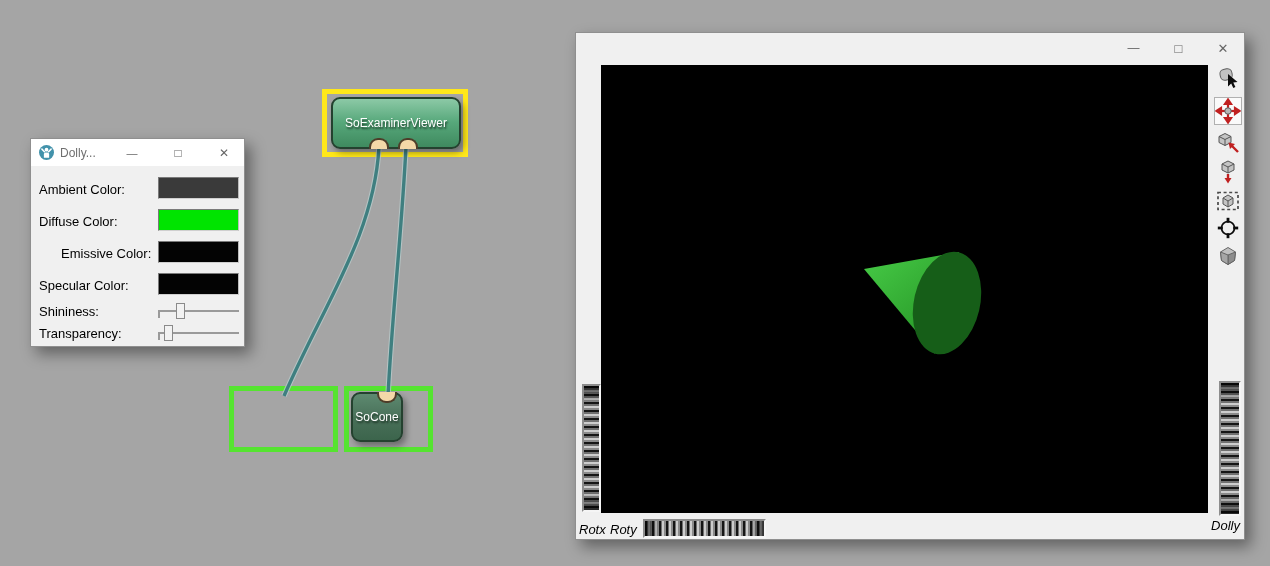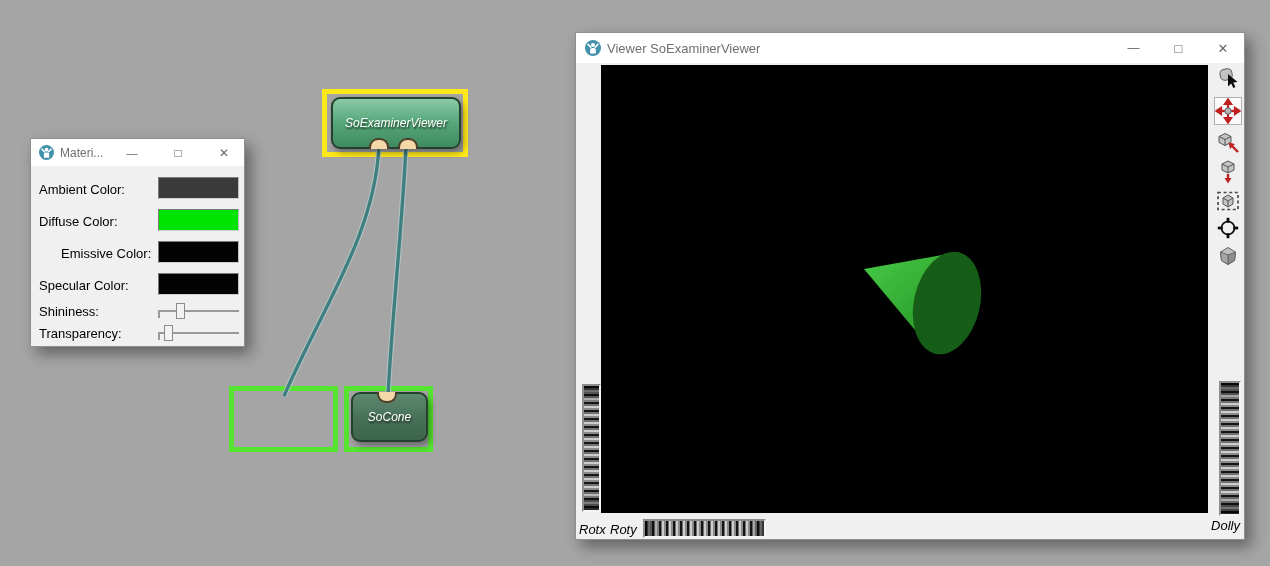--- a/index.html
+++ b/index.html
@@ -3,21 +3,21 @@
 <meta charset="utf-8">
 <style>
   html,body{margin:0;padding:0;}
   #canvas{position:relative;width:1270px;height:566px;background:#a5a5a5;overflow:hidden;
     font-family:"Liberation Sans",sans-serif;}
   
   .hl{position:absolute;border:5px solid #ffe81a;box-sizing:border-box;}
   
   .node{position:absolute;box-sizing:border-box;border:2px solid #24412f;border-radius:9px;
     display:flex;align-items:center;justify-content:center;
-    box-shadow:3px 4px 6px rgba(0,0,0,0.35);font-style:italic;}
+    box-shadow:3px 4px 6px rgba(0,0,0,0.35);}
   .node-label{color:#fff;font-size:12px;text-shadow:1px 2px 2px rgba(15,35,22,0.85);}
   .node-viewer{background:linear-gradient(#8cc9a6 0%,#57a87b 48%,#3f8a5f 100%);}
   .node-small{background:linear-gradient(#5d8a70 0%,#486f58 55%,#3c654c 100%);}
   .port{position:absolute;width:16px;height:9px;background:#f4d8a8;border:2px solid #4e3d29;box-sizing:content-box;}
   .port-bottom{bottom:-2px;border-bottom:none;border-radius:9px 9px 0 0;}
   .port-top{top:-2px;border-top:none;border-radius:0 0 9px 9px;}
   .conn-svg{position:absolute;left:0;top:0;pointer-events:none;}
   
   .win{position:absolute;background:#f0f0f0;border:1px solid #8f8f8f;box-sizing:border-box;
     box-shadow:6px 7px 14px rgba(0,0,0,0.40);}
@@ -77,35 +77,35 @@
     </g>
   </svg>
 
   <div class="node node-viewer" style="left:331px;top:97px;width:130px;height:52px;">
     <span class="node-label">SoExaminerViewer</span>
     <div class="port port-bottom" style="left:36px;"></div>
     <div class="port port-bottom" style="left:65px;"></div>
   </div>
 
 
-  <div class="node node-small" style="left:351px;top:392px;width:77px;height:50px;">
+  <div class="node node-small" style="left:351px;top:392px;width:52px;height:50px;">
     <span class="node-label">SoCone</span>
     <div class="port port-top" style="left:24px;"></div>
   </div>
 
   <div class="win" id="mat-dialog">
     <div class="titlebar">
       <svg class="win-icon" viewBox="0 0 16 16">
         <circle cx="8" cy="8" r="8" fill="#4292ab"></circle>
         <circle cx="8" cy="5" r="2" fill="#fff"></circle>
         <path d="M3.1 4.4 L5.8 7.2" stroke="#fff" stroke-width="1.6" stroke-linecap="round"></path>
         <path d="M12.9 4.4 L10.2 7.2" stroke="#fff" stroke-width="1.6" stroke-linecap="round"></path>
         <path d="M5.2 13.5 L5.2 9.6 Q5.2 7.9 7 7.9 L9 7.9 Q10.8 7.9 10.8 9.6 L10.8 13.5 Z" fill="#fff"></path>
       </svg>
-      <span class="title-text">Materi...</span>
+      <span class="title-text">Dolly...</span>
     </div>
     <div class="cap-btn" style="left:86px;width:30px;height:27px;font-size:11px;">—</div>
     <div class="cap-btn" style="left:132px;width:30px;height:27px;font-size:12px;">□</div>
     <div class="cap-btn" style="left:178px;width:30px;height:27px;font-size:12px;">✕</div>
 
     <span class="mat-row-label" style="top:43px;">Ambient Color:</span>
     <div class="swatch" style="top: 38px; background-color: rgb(58, 58, 58);"></div>
 
     <span class="mat-row-label" style="top:75px;">Diffuse Color:</span>
     <div class="swatch" style="top: 70px; background-color: rgb(0, 228, 0);"></div>
@@ -125,30 +125,20 @@
 
     <span class="mat-row-label" style="top:187px;">Transparency:</span>
     <div class="slider" style="top:185px;">
       <div class="tick"></div>
       <div class="track"></div>
       <div class="handle" style="left: 7%;"></div>
     </div>
   </div>
 
   <div class="win" id="viewer-win">
-    <div class="titlebar">
-      <svg class="win-icon" viewBox="0 0 16 16">
-        <circle cx="8" cy="8" r="8" fill="#4292ab"></circle>
-        <circle cx="8" cy="5" r="2" fill="#fff"></circle>
-        <path d="M3.1 4.4 L5.8 7.2" stroke="#fff" stroke-width="1.6" stroke-linecap="round"></path>
-        <path d="M12.9 4.4 L10.2 7.2" stroke="#fff" stroke-width="1.6" stroke-linecap="round"></path>
-        <path d="M5.2 13.5 L5.2 9.6 Q5.2 7.9 7 7.9 L9 7.9 Q10.8 7.9 10.8 9.6 L10.8 13.5 Z" fill="#fff"></path>
-      </svg>
-      <span class="title-text">Viewer SoExaminerViewer</span>
-    </div>
     <div class="cap-btn" style="left:535px;width:45px;height:30px;font-size:12px;">—</div>
     <div class="cap-btn" style="left:580px;width:45px;height:30px;font-size:13px;">□</div>
     <div class="cap-btn" style="left:625px;width:44px;height:30px;font-size:13px;">✕</div>
 
     <div class="viewport" style="background: rgb(0, 0, 0);">
       <svg width="607" height="448" viewBox="0 0 607 448">
         <defs>
           <linearGradient id="coneBody" x1="263" y1="195" x2="350" y2="300" gradientUnits="userSpaceOnUse">
             <stop offset="0" stop-color="#45c845"></stop>
             <stop offset="1" stop-color="#1f8a1f"></stop>

